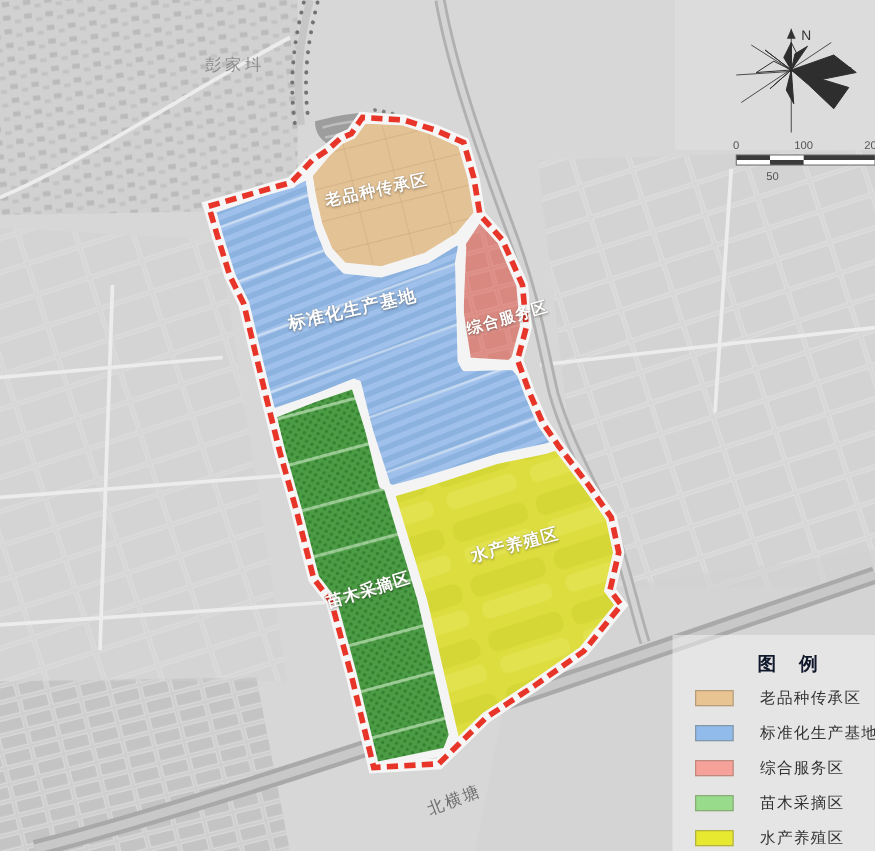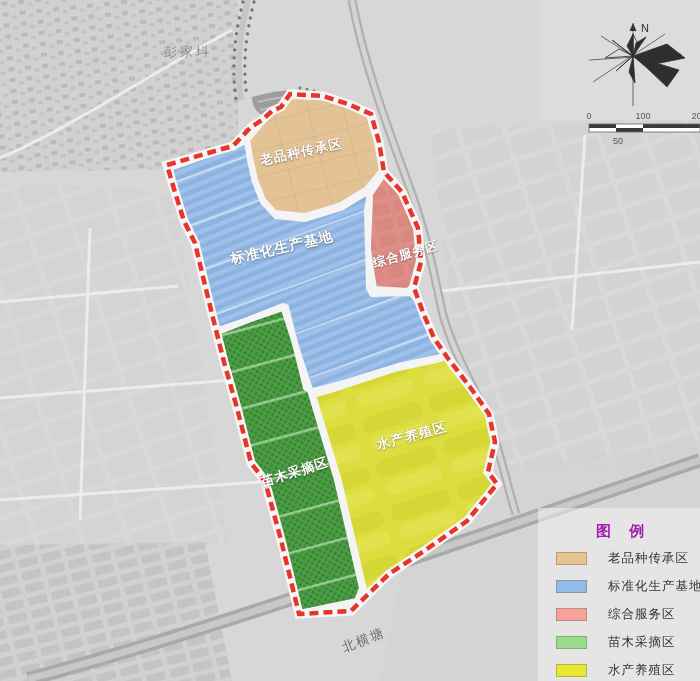--- a/index.html
+++ b/index.html
@@ -15,22 +15,22 @@
   }
   .place-label{fill:#8c8c8c;letter-spacing:3px;}
   .road-label{fill:#6b6b6b;letter-spacing:2px;}
   .tick{fill:#555;font-size:9px;}
   
   #legend{
     position:absolute;left:538px;top:508px;width:162px;height:173px;
     background:rgba(242,242,242,.55);padding:8px 0 0 18px;box-sizing:border-box;
   }
   #legend .legend-title{
-    font-size:15px;font-weight:bold;color:#a21caf;letter-spacing:7px;
-    margin:6px 0 10px 40px;
+    font-size:15px;font-weight:bold;color:#0f172a;letter-spacing:7px;
+    margin:6px 0 10px 50px;
   }
   .legend-row{display:flex;align-items:center;margin:0 0 14px 0;height:14px;}
   .legend-swatch{
     width:31px;height:13px;margin-right:21px;flex:0 0 auto;
     border:1px solid rgba(120,110,90,.45);box-sizing:border-box;
   }
   .legend-label{font-size:12.5px;color:#333;letter-spacing:1px;white-space:nowrap;}
 </style>
 </head>
 <body>

